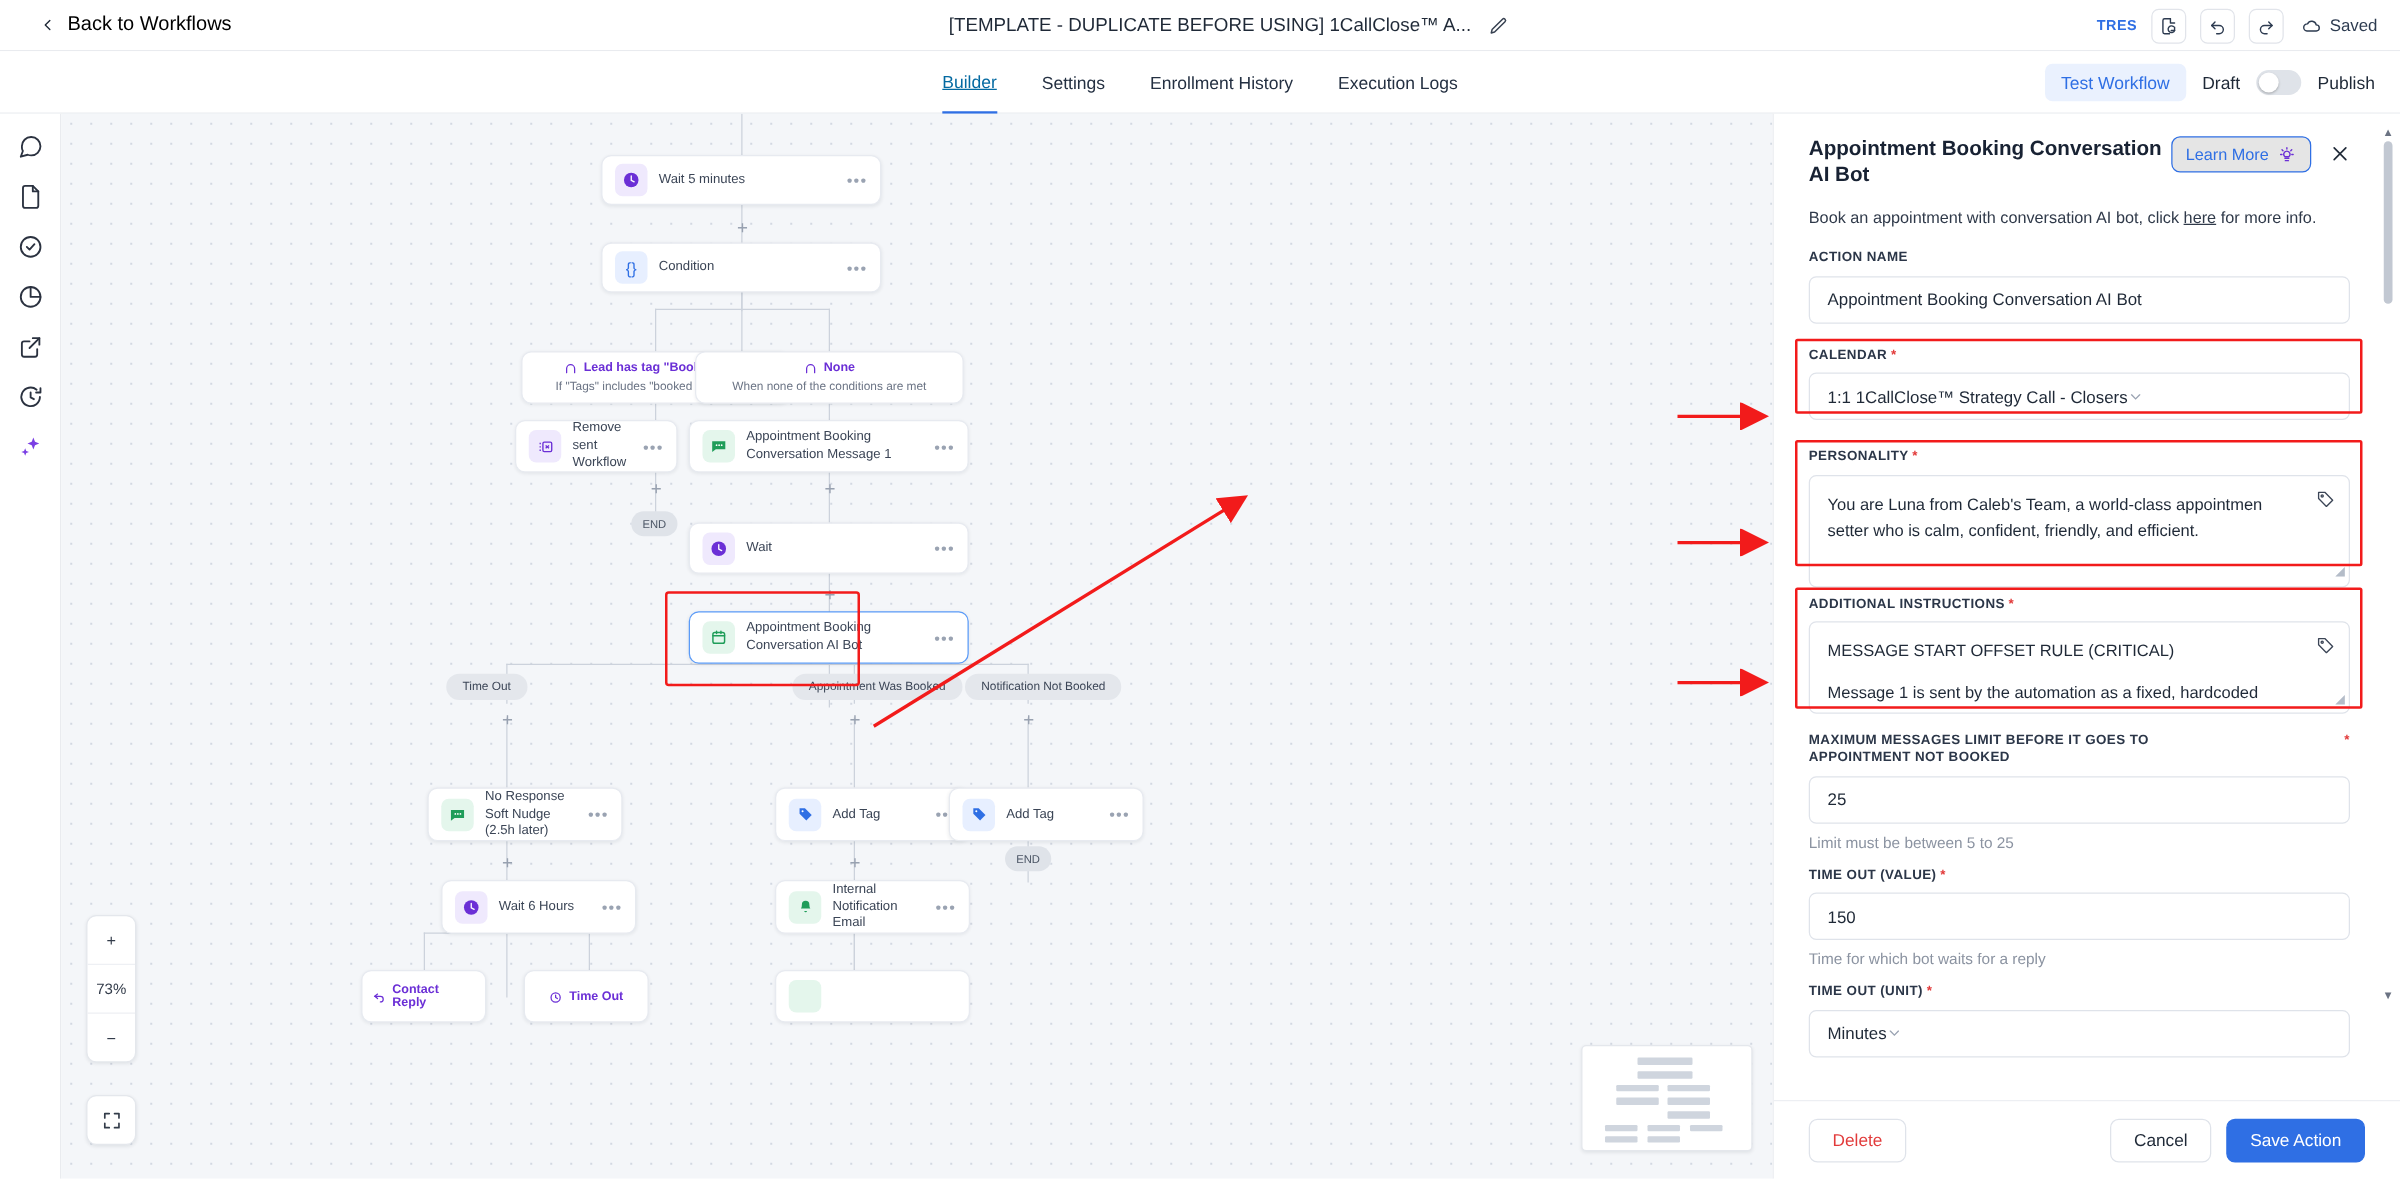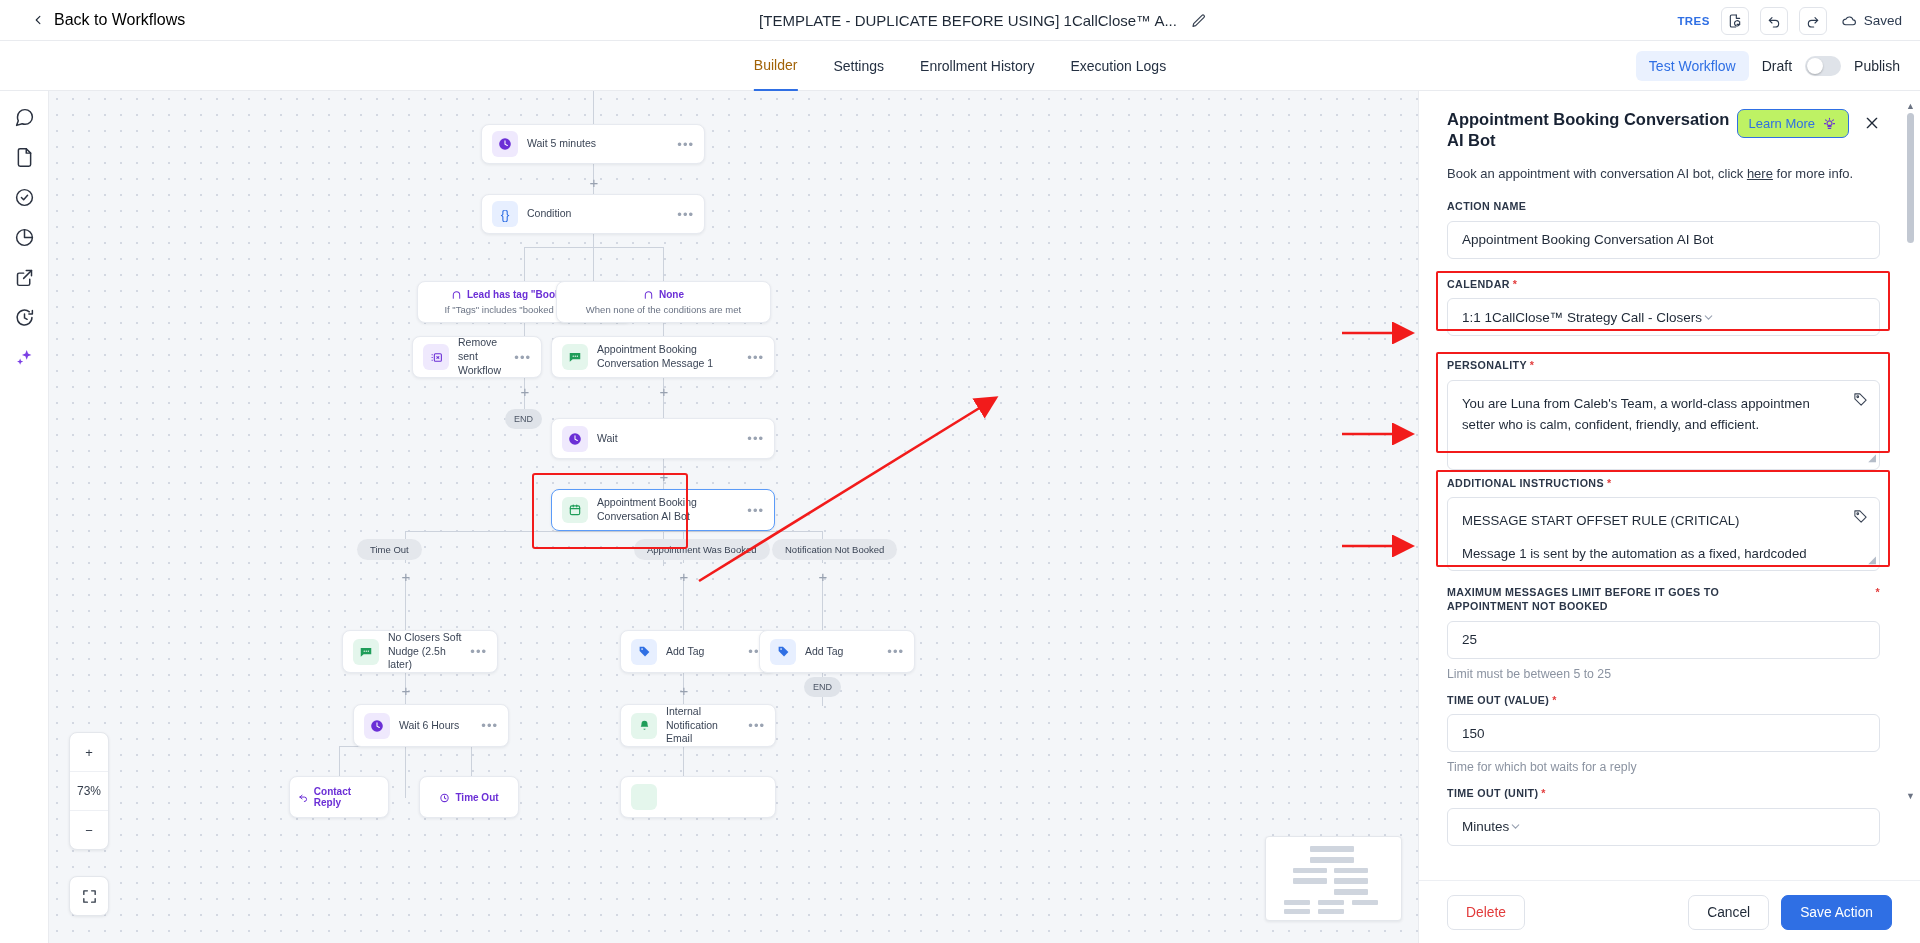--- a/index.html
+++ b/index.html
@@ -49,21 +49,21 @@
     background: #fff; border-bottom: 1px solid #e9ebef;
   }
   .tabs {
     position: absolute; left: 50%; transform: translateX(-50%);
     top: 0; height: 50px; display: flex; align-items: center; gap: 36px;
   }
   .tab {
     font-size: 14px; color: #243042; cursor: pointer; height: 50px;
     display: flex; align-items: center; white-space: nowrap;
   }
-  .tab.active { color: #a16207; border-bottom: 2.5px solid #2f6fe4; }
+  .tab.active { color: #0369a1; border-bottom: 2.5px solid #2f6fe4; text-decoration: underline; }
   .tabbar-right {
     position: absolute; right: 20px; top: 0; height: 50px;
     display: flex; align-items: center; gap: 13px;
   }
   .test-wf {
     background: #eaf1fe; color: #2f6fe4; font-size: 14px;
     padding: 7px 13px; border-radius: 6px; cursor: pointer;
   }
   .draft-label, .publish-label { font-size: 14px; color: #1f2937; }
   .toggle {
@@ -177,21 +177,21 @@
   
   .panel {
     position: absolute; right: 0; top: 91px; width: 502px; height: 852px;
     background: #fff; border-left: 1px solid #e9ebef;
     display: flex; flex-direction: column;
   }
   .panel-scroll { flex: 1; overflow: hidden; position: relative; padding: 0 40px 0 28px; }
   .panel-head { display: flex; align-items: flex-start; padding-top: 18px; }
   .panel-title { font-size: 16.5px; font-weight: bold; color: #182233; line-height: 1.28; flex: 1; }
   .learn-more {
-    border: 1px solid #2f6fe4; color: #2f6fe4; background: #bef264;
+    border: 1px solid #2f6fe4; color: #2f6fe4; background: #e5e5e5;
     font-size: 13px; border-radius: 7px; padding: 6px 11px;
     display: flex; align-items: center; gap: 7px; cursor: pointer; white-space: nowrap;
   }
   .close-x { margin-left: 15px; cursor: pointer; color: #1f2937; width: 16px; height: 16px; margin-top: 6px; }
   .panel-desc { font-size: 13px; color: #303a4a; margin-top: 15px; }
   .panel-desc a { color: #303a4a; }
 
   .field { margin-top: 18px; position: relative; }
   .flabel {
     font-size: 10.7px; font-weight: bold; letter-spacing: .35px;
@@ -470,21 +470,21 @@
 
     <div class="node" style="left:293px; top:539px; width:156px; height:43px;">
       <div class="node-ico ico-green">
         <svg width="14" height="14" viewBox="0 0 24 24" fill="currentColor">
             <path d="M3 5h18v11H8l-5 4Z"></path>
             <circle cx="9" cy="10.5" r="1.2" fill="#fff"></circle>
             <circle cx="12.5" cy="10.5" r="1.2" fill="#fff"></circle>
             <circle cx="16" cy="10.5" r="1.2" fill="#fff"></circle>
           </svg>
       </div>
-      <div class="node-label">No Closers Soft Nudge (2.5h later)</div>
+      <div class="node-label">No Response Soft Nudge (2.5h later)</div>
       <div class="node-dots">•••</div>
     </div>
 
     <div class="node" style="left:571px; top:539px; width:156px; height:43px;">
       <div class="node-ico ico-blue">
         <svg width="13" height="13" viewBox="0 0 24 24" fill="currentColor">
             <path d="M11 3 21 13l-8 8L3 11V3Z"></path>
             <circle cx="7.5" cy="7.5" r="1.5" fill="#fff"></circle>
           </svg>
       </div>

